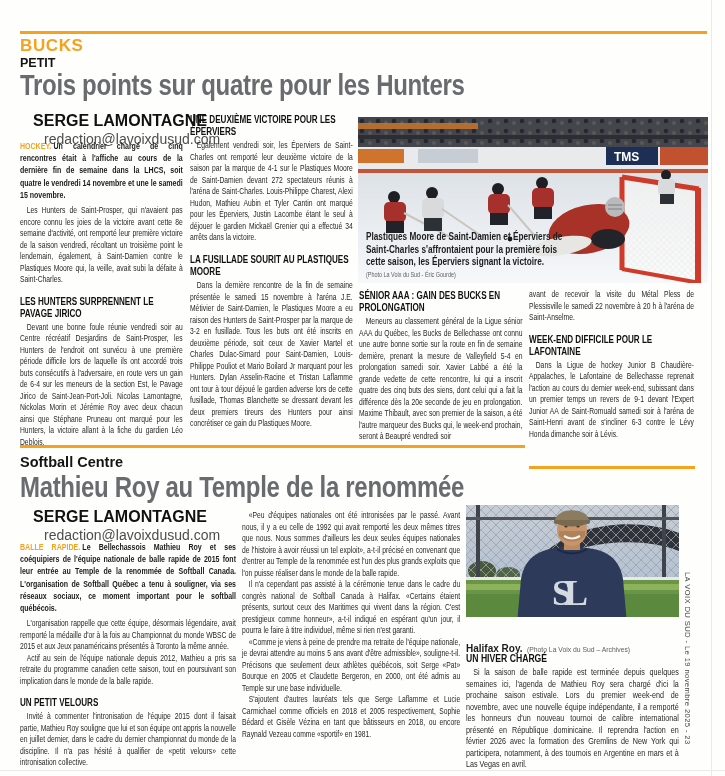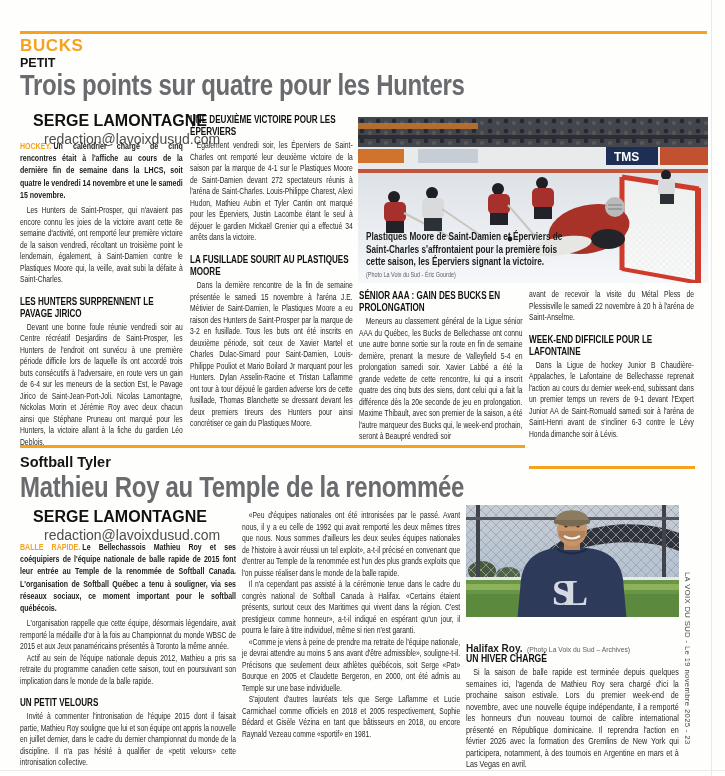--- a/index.html
+++ b/index.html
@@ -151,21 +151,21 @@
 
   <div class="abs col sq sq75" style="left:529px;top:289px;width:220px;">
     <p>avant de recevoir la visite du Métal Pless de Plessisville le samedi 22 novembre à 20 h à l'aréna de Saint-Anselme.</p>
     <h3>WEEK-END DIFFICILE POUR LE LAFONTAINE</h3>
     <p class="bp">Dans la Ligue de hockey Junior B Chaudière-Appalaches, le Lafontaine de Bellechasse reprenait l'action au cours du dernier week-end, subissant dans un premier temps un revers de 9-1 devant l'Expert Junior AA de Saint-Romuald samedi soir à l'aréna de Saint-Henri avant de s'incliner 6-3 contre le Lévy Honda dimanche soir à Lévis.</p>
   </div>
 
   <div class="abs rule" style="left:20px;top:445px;width:505px;"></div>
   <div class="abs rule" style="left:529px;top:466px;width:166px;"></div>
 
-  <div class="abs sb-section" style="left:20px;top:454px;">Softball Tyler</div>
+  <div class="abs sb-section" style="left:20px;top:454px;">Softball Centre</div>
   <div class="abs headline sq sq8" style="left:20px;top:470px;width:760px;">Mathieu Roy au Temple de la renommée</div>
 
   <div class="abs" style="left:20px;top:508px;">
     <div class="byline-author">SERGE LAMONTAGNE</div>
     <div class="byline-email">redaction@lavoixdusud.com</div>
   </div>
 
   <div class="abs col sq sq75" style="left:20px;top:541px;width:288px;">
     <p class="lead"><span class="lead-label">BALLE RAPIDE.</span><span>Le Bellechassois Mathieu Roy et ses coéquipiers de l'équipe nationale de balle rapide de 2015 font leur entrée au Temple de la renommée de Softball Canada. L'organisation de Softball Québec a tenu à souligner, via ses réseaux sociaux, ce moment important pour le softball québécois.</span></p>
     <p class="bp">L'organisation rappelle que cette équipe, désormais légendaire, avait remporté la médaille d'or à la fois au Championnat du monde WBSC de 2015 et aux Jeux panaméricains présentés à Toronto la même année.</p>

